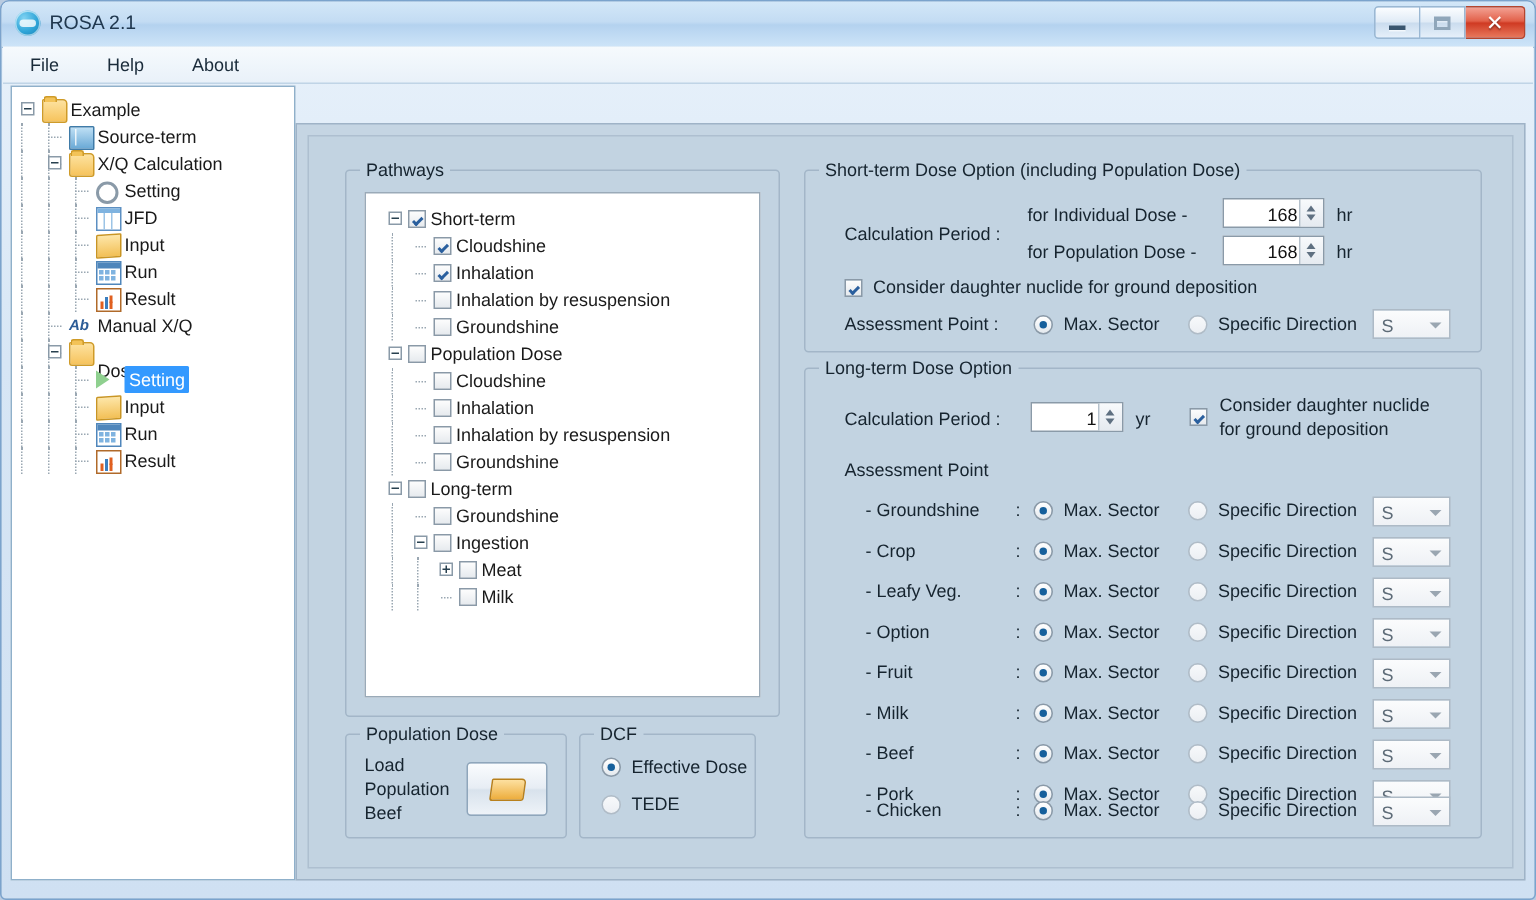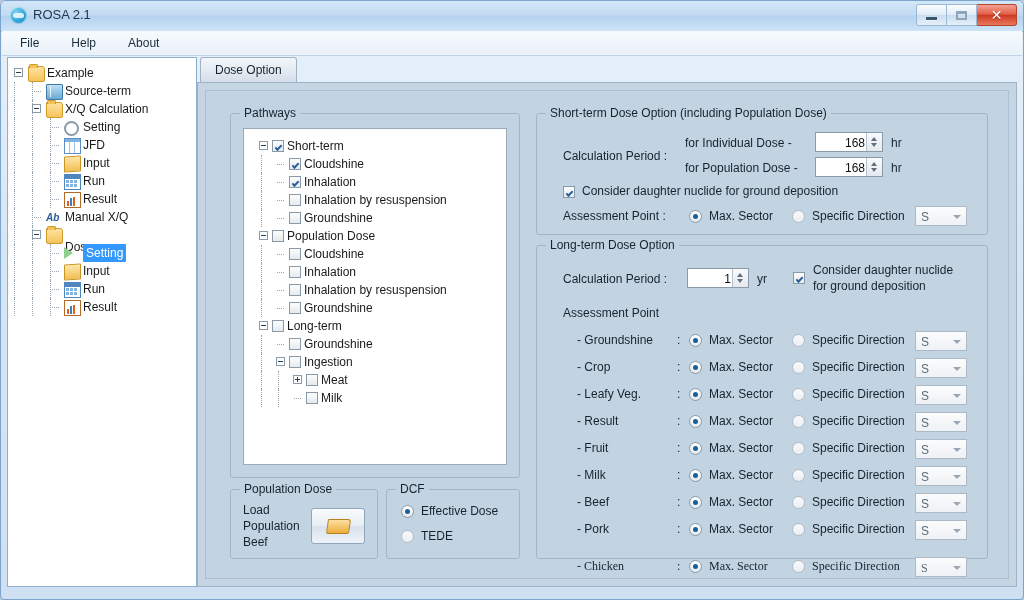--- a/index.html
+++ b/index.html
@@ -163,21 +163,21 @@
     position:absolute;top:3px;width:12px;height:12px;box-sizing:border-box;
     border:1px solid #8a99a7;background:linear-gradient(180deg,#fdfdfd 0%,#e6eaee 100%);
   }
   .cb.on:after{
     content:"";position:absolute;left:2px;top:4px;width:5px;height:2px;
     border-left:2px solid #2a5f9e;border-bottom:2px solid #2a5f9e;
     transform:rotate(-45deg);
   }
   
   #gb-popdose{left:24px;top:398px;width:148px;height:70px;}
-  #gb-dcf{left:180px;top:398px;width:134px;height:70px;}
+  #gb-dcf{left:180px;top:398px;width:118px;height:70px;}
   .loadlbl{position:absolute;left:12px;top:12px;width:62px;font-size:12px;line-height:16px;color:#16242f;}
   .openbtn{
     position:absolute;left:80px;top:18px;width:52px;height:34px;
     background:linear-gradient(180deg,#fafcfe 0%,#e7edf4 48%,#d8e2ec 52%,#eef3f8 100%);
     border:1px solid #8fa6bb;border-radius:3px;
   }
   .openbtn:after{
     content:"";position:absolute;left:15px;top:10px;width:21px;height:13px;
     background:linear-gradient(180deg,#fde0a0 0%,#edad3c 100%);
     border:1px solid #b8801c;border-radius:1px 3px 2px 2px;
@@ -358,23 +358,20 @@
           <span class="dotline" style="left: 24px; top: 0px; height: 18px;"></span>
           <span class="dotline" style="left: 42px; top: 0px; height: 18px;"></span>
           <span class="dotlineh" style="left: 42px; top: 9px; width: 9px;"></span>
           <span class="ico ico-chart" style="left: 56px;"></span>
           <span class="lbl" style="left: 75px;">Result</span>
         </div>
       </div>
   </div>
 
   <div class="content-pane">
-    <div class="tabstrip">
-      <div class="tab">Dose Option</div>
-    </div>
     <div class="tabbody">
       <div class="inner">
 
         <div class="gb" id="gb-pathways">
           <div class="cap">Pathways</div>
           <div class="listbox" id="pathlist">
               <div style="padding: 8px 0px 0px;">
                 <div class="pnode">
                   <span class="exp" style="left: 15px;"></span>
                   <span class="cb on" style="left: 28px;"></span>
@@ -578,21 +575,21 @@
                 <span class="radio on" style="left: 152px; top: 4px;"></span>
                 <span class="lab" style="left: 172px; top: 3px;">Max. Sector</span>
                 <span class="radio dim" style="left: 255px; top: 4px;"></span>
                 <span class="lab" style="left: 275px; top: 3px;">Specific Direction</span>
                 <span class="combo" style="left: 378px; top: 1px;">
                   <span class="cv">S</span>
                   <span class="arr"></span>
                 </span>
               </div>
               <div style="position: absolute; left: 0px; top: 165px; width: 100%; height: 26px;">
-                <span class="lab" style="left: 40px; top: 3px;">- Result</span>
+                <span class="lab" style="left: 40px; top: 3px;">- Option</span>
                 <span class="lab" style="left: 140px; top: 3px;">:</span>
                 <span class="radio on" style="left: 152px; top: 4px;"></span>
                 <span class="lab" style="left: 172px; top: 3px;">Max. Sector</span>
                 <span class="radio dim" style="left: 255px; top: 4px;"></span>
                 <span class="lab" style="left: 275px; top: 3px;">Specific Direction</span>
                 <span class="combo" style="left: 378px; top: 1px;">
                   <span class="cv">S</span>
                   <span class="arr"></span>
                 </span>
               </div>
@@ -637,21 +634,21 @@
                 <span class="lab" style="left: 140px; top: 3px;">:</span>
                 <span class="radio on" style="left: 152px; top: 4px;"></span>
                 <span class="lab" style="left: 172px; top: 3px;">Max. Sector</span>
                 <span class="radio dim" style="left: 255px; top: 4px;"></span>
                 <span class="lab" style="left: 275px; top: 3px;">Specific Direction</span>
                 <span class="combo" style="left: 378px; top: 1px;">
                   <span class="cv">S</span>
                   <span class="arr"></span>
                 </span>
               </div>
-              <div style="position: absolute; left: 0px; top: 310px; width: 100%; height: 26px; font-family: Liberation Serif, serif;">
+              <div style="position: absolute; left: 0px; top: 284px; width: 100%; height: 26px;">
                 <span class="lab" style="left: 40px; top: 3px;">- Chicken</span>
                 <span class="lab" style="left: 140px; top: 3px;">:</span>
                 <span class="radio on" style="left: 152px; top: 4px;"></span>
                 <span class="lab" style="left: 172px; top: 3px;">Max. Sector</span>
                 <span class="radio dim" style="left: 255px; top: 4px;"></span>
                 <span class="lab" style="left: 275px; top: 3px;">Specific Direction</span>
                 <span class="combo" style="left: 378px; top: 1px;">
                   <span class="cv">S</span>
                   <span class="arr"></span>
                 </span>

